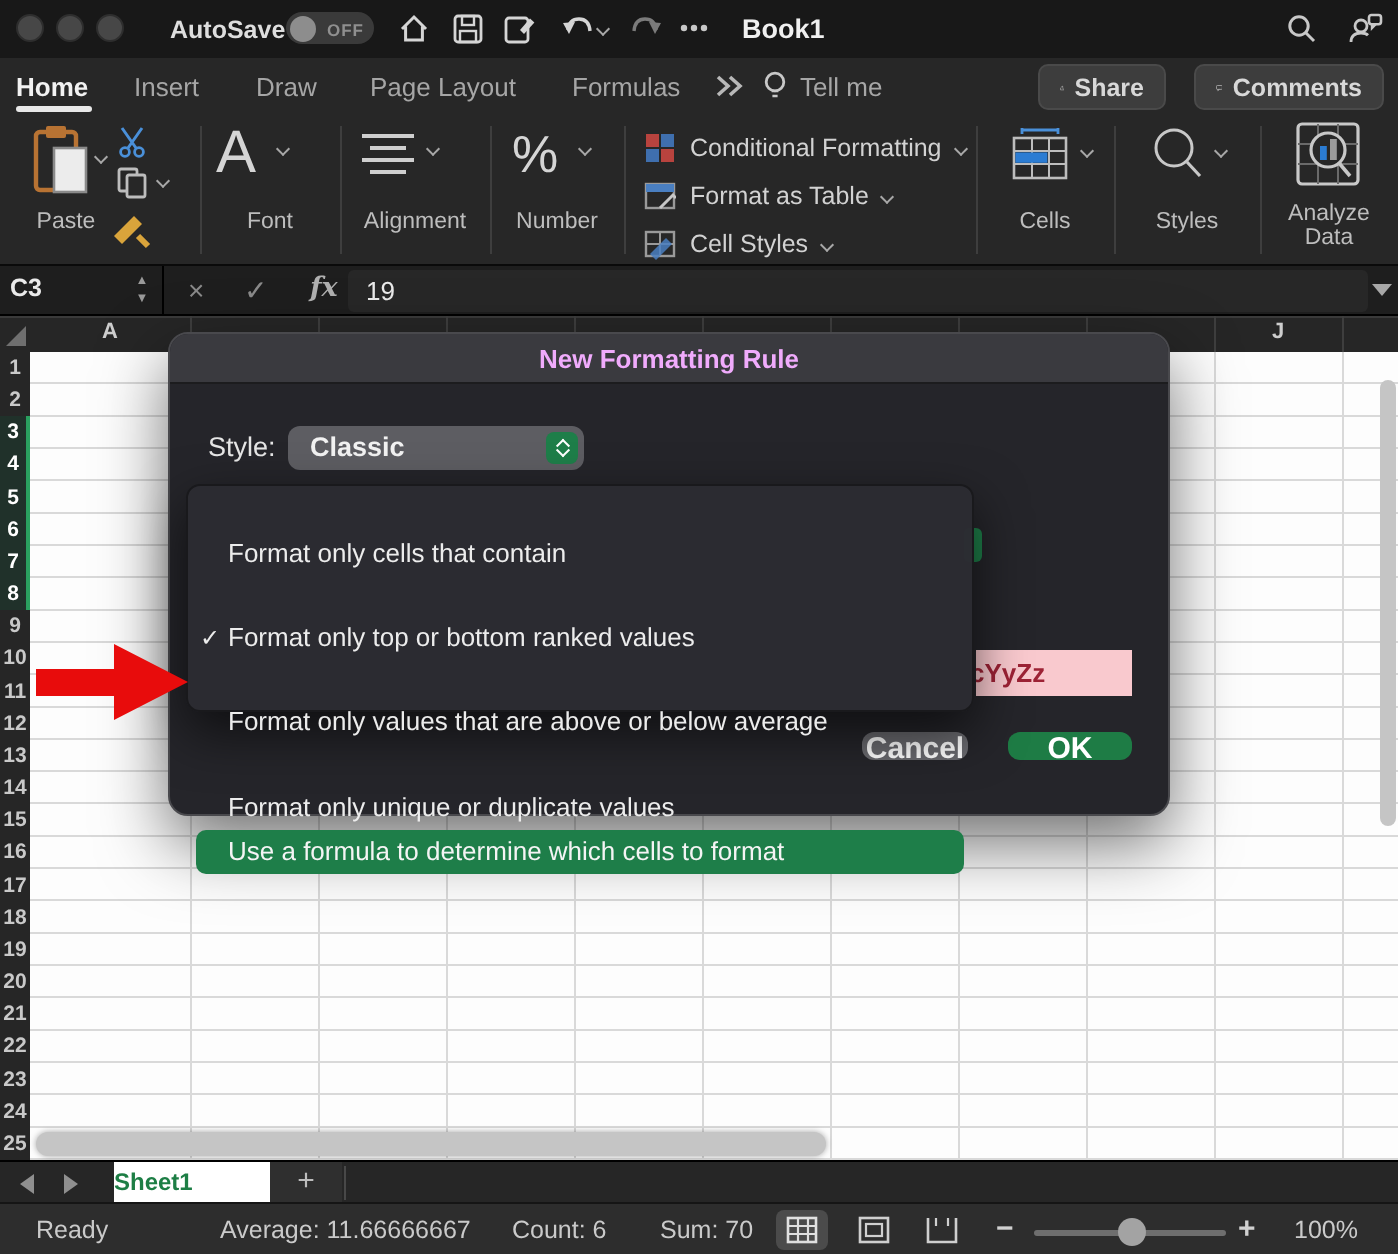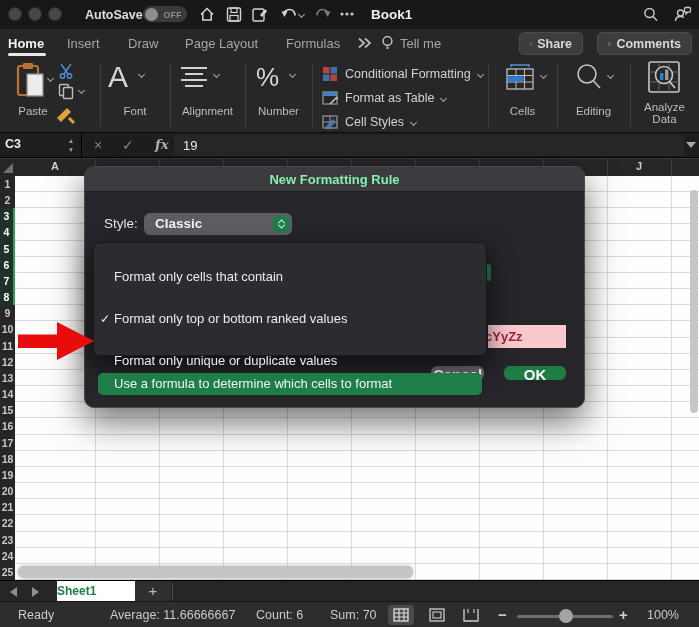--- a/index.html
+++ b/index.html
@@ -77,21 +77,21 @@
   .vscroll { position:absolute; left:690px; top:190px; width:8px; height:223px; border-radius:5px; background:#c5c5c5; }
 
   
   .arrow { position:absolute; left:14px; top:315px; z-index:40; }
 
   
   .dialog { position:absolute; left:84px; top:166px; width:501px; height:242px; background:#25252a;
             border:1px solid #49494d; border-radius:10px; box-shadow:0 14px 34px rgba(0,0,0,.55); z-index:10; }
   .dlg-header { position:absolute; left:0; top:0; width:100%; height:25px; background:#3a3a3f;
                 border-radius:9px 9px 0 0; border-bottom:1px solid #1c1c1e;
-                text-align:center; line-height:25px; font-size:13px; font-weight:bold; color:#86efac; }
+                text-align:center; line-height:25px; font-size:13px; font-weight:bold; color:#f0abfc; }
   .style-label { position:absolute; left:19px; top:49px; font-size:13.5px; color:#e6e6e6; }
   .style-dd { position:absolute; left:59px; top:46px; width:148px; height:22px; background:#5d5d62;
               border-radius:6px; font-size:13.5px; font-weight:bold; color:#f2f2f2; line-height:22px; padding-left:11px; }
   .dd-stepper { position:absolute; right:3px; top:3px; width:16px; height:16px; border-radius:4px; background:#1E7E49;
                 display:flex; flex-direction:column; align-items:center; justify-content:center; }
   .dd-stepper .c1 { width:5px; height:5px; border-left:1.6px solid #fff; border-top:1.6px solid #fff; transform:rotate(45deg) translate(1px,1px); }
   .dd-stepper .c2 { width:5px; height:5px; border-right:1.6px solid #fff; border-bottom:1.6px solid #fff; transform:rotate(45deg) translate(-1px,-1px); }
   .hidden-stepper { position:absolute; left:397px; top:97px; width:9px; height:17px; border-radius:3px; background:#1E7E49; }
   .preview-cell { position:absolute; left:403px; top:158px; width:78px; height:23px; background:#F9C9CE;
                   overflow:hidden; font-size:13px; font-weight:bold; color:#9D2235; line-height:23px; text-indent:-3px; }
@@ -328,21 +328,21 @@
     <div class="rlabel" style="left:488px; top:47px; width:69px">Cells</div>
     <div class="rsep" style="left:557px"></div>
 
     <div class="abs" style="left:574px; top:5px">
       <svg width="28" height="28" viewBox="0 0 28 28">
           <circle cx="13" cy="11" r="9" fill="none" stroke="#c8c8c8" stroke-width="1.5"></circle>
           <line x1="19.5" y1="18" x2="26" y2="25" stroke="#c8c8c8" stroke-width="1.6"></line>
         </svg>
     </div>
     <span class="chev abs" style="left:608px; top:15px"></span>
-    <div class="rlabel" style="left:557px; top:47px; width:73px">Editing</div>
+    <div class="rlabel" style="left:557px; top:47px; width:73px">Styles</div>
     <div class="rsep" style="left:630px"></div>
 
     <div class="abs" style="left:648px; top:3px">
       <svg width="32" height="32" viewBox="0 0 32 32">
           <rect x="1" y="1" width="30" height="30" rx="2" fill="none" stroke="#c8c8c8" stroke-width="1.6"></rect>
           <path d="M1 11 H31 M1 21 H31 M11 1 V31 M21 1 V31" stroke="#6a6a6a" stroke-width="1"></path>
           <circle cx="16" cy="14" r="8.5" fill="#272727" stroke="#c8c8c8" stroke-width="1.6"></circle>
           <rect x="12" y="12" width="3.4" height="7" fill="#2b7cd3"></rect>
           <rect x="17" y="8.5" width="3.4" height="10.5" fill="#9a9a9a"></rect>
           <line x1="21.5" y1="20.5" x2="27" y2="27" stroke="#c8c8c8" stroke-width="1.8"></line>
@@ -420,20 +420,21 @@
     </div>
     <div class="hidden-stepper"></div>
     <div class="preview-cell">cYyZz</div>
     <div class="btn cancel">Cancel</div>
     <div class="btn ok">OK</div>
   </div>
 
   <div class="menu" id="menu-items">
       <div class="menu-item"><span>Format only cells that contain</span></div>
       <div class="menu-item"><span class="check">✓</span><span>Format only top or bottom ranked values</span></div>
+      <div class="menu-item"><span>Format only values that are above or below average</span></div>
       <div class="menu-item"><span>Format only unique or duplicate values</span></div>
       <div class="menu-item green"><span>Use a formula to determine which cells to format</span></div>
     </div>
 
   <div class="sheetbar">
     <div class="tri left" style="left:10px"></div>
     <div class="tri right" style="left:32px"></div>
     <div class="sheet-tab">Sheet1</div>
     <div class="add-tab">+</div>
     <div class="sheet-div"></div>

